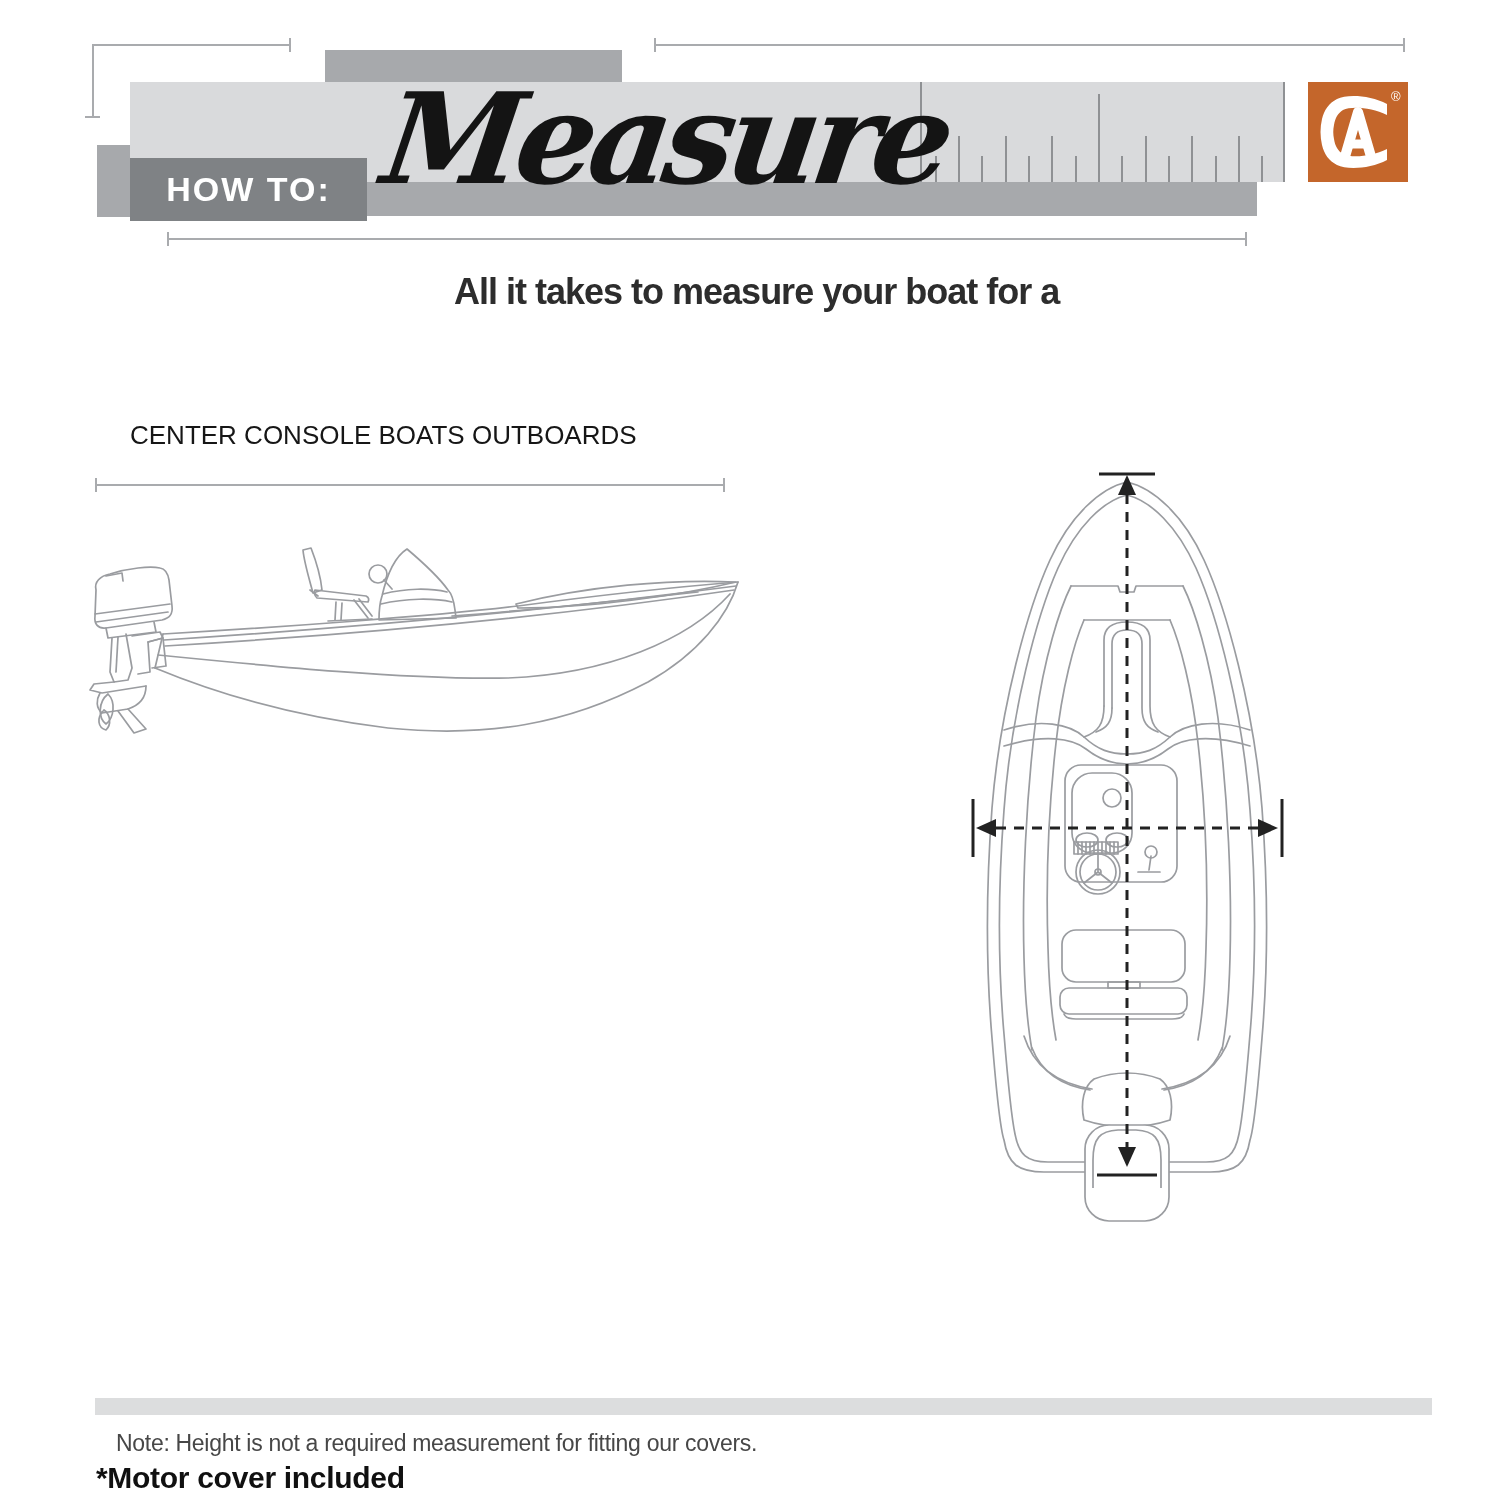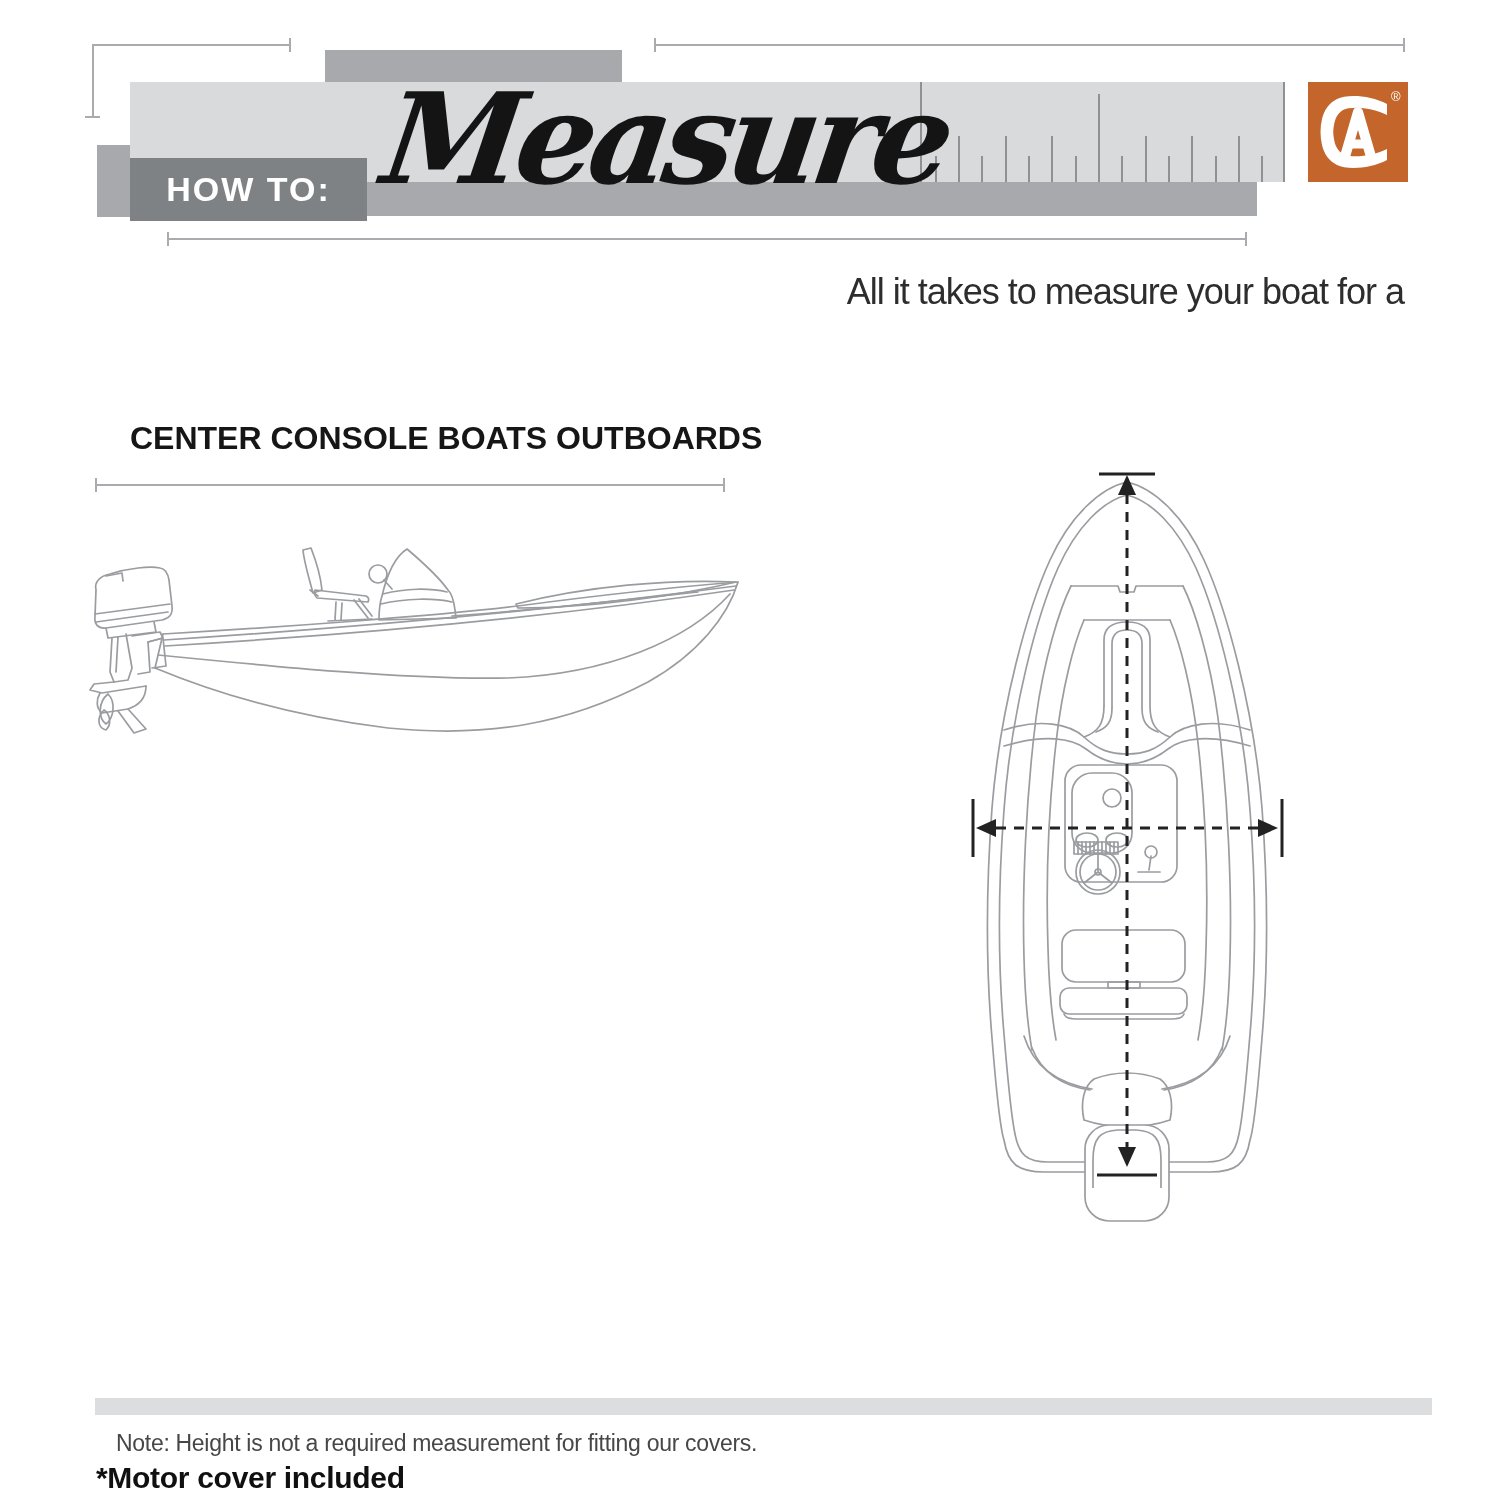--- a/index.html
+++ b/index.html
@@ -11,23 +11,23 @@
   
   .band-light{background:#D9DADC;}
   .band-med{background:#A7A9AC;}
   .kicker-box{background:#7F8285;display:flex;align-items:center;justify-content:center;}
   .kicker-text{color:#ffffff;font-weight:bold;font-size:34px;letter-spacing:2px;}
   .script-title{font-family:"DejaVu Serif",serif;font-style:italic;font-weight:bold;
                 font-size:126px;letter-spacing:-7px;color:#141414;transform:skewX(-8deg);
                 text-align:center;line-height:126px;}
   .logo-box{background:#C4662B;}
   
-  .intro{font-size:36px;line-height:48px;letter-spacing:-1px;color:#2d2d2d;text-align:right;font-weight:400;}
+  .intro{font-size:36px;line-height:48px;letter-spacing:-1px;color:#2d2d2d;font-weight:700;}
   .intro .sup{font-size:0.45em;vertical-align:super;}
-  .section-heading{font-size:32px;font-weight:bold;letter-spacing:0;color:#161616;}
+  .section-heading{font-size:26px;font-weight:normal;letter-spacing:0;color:#161616;}
   .caption{font-size:27px;line-height:36px;letter-spacing:-0.5px;color:#3a3a3a;font-weight:300;}
   .note{font-size:23px;letter-spacing:-0.3px;color:#474747;font-weight:300;margin-left:20px;}
   .note-bold{font-size:30px;letter-spacing:-0.3px;color:#101010;font-weight:bold;}
   .footer-bar{background:#DCDDDE;}
   svg{display:block;}
 </style>
 </head>
 <body>
 
 <div id="canvas">

